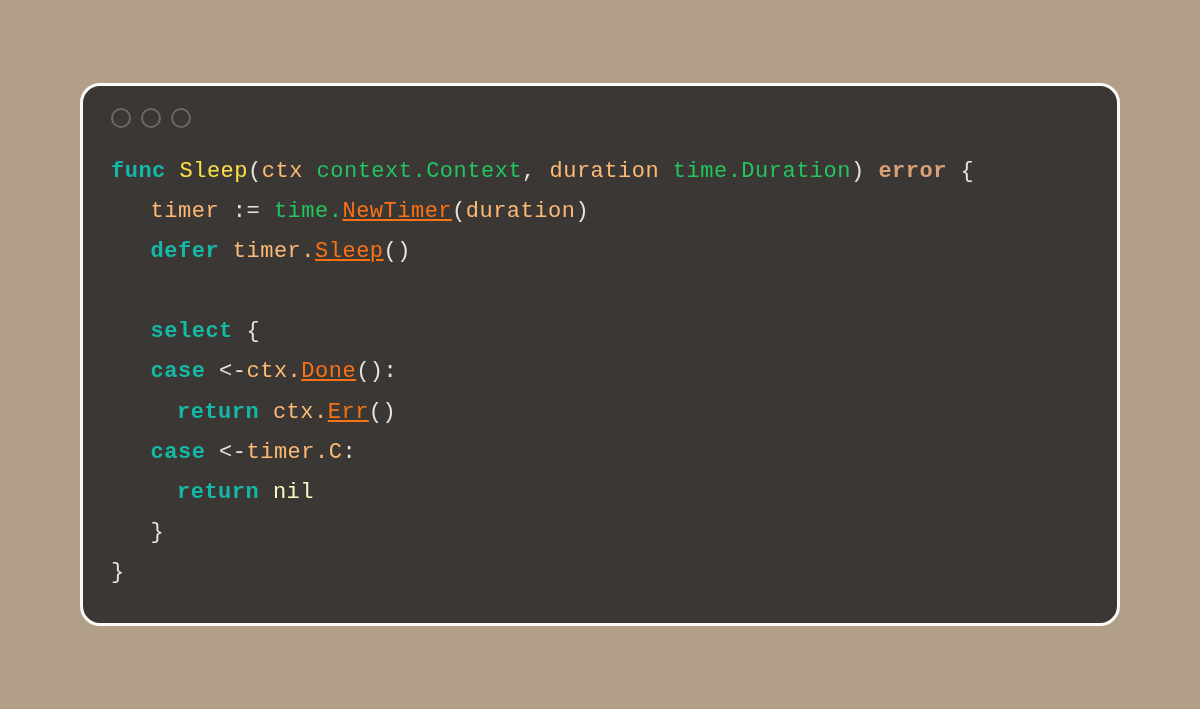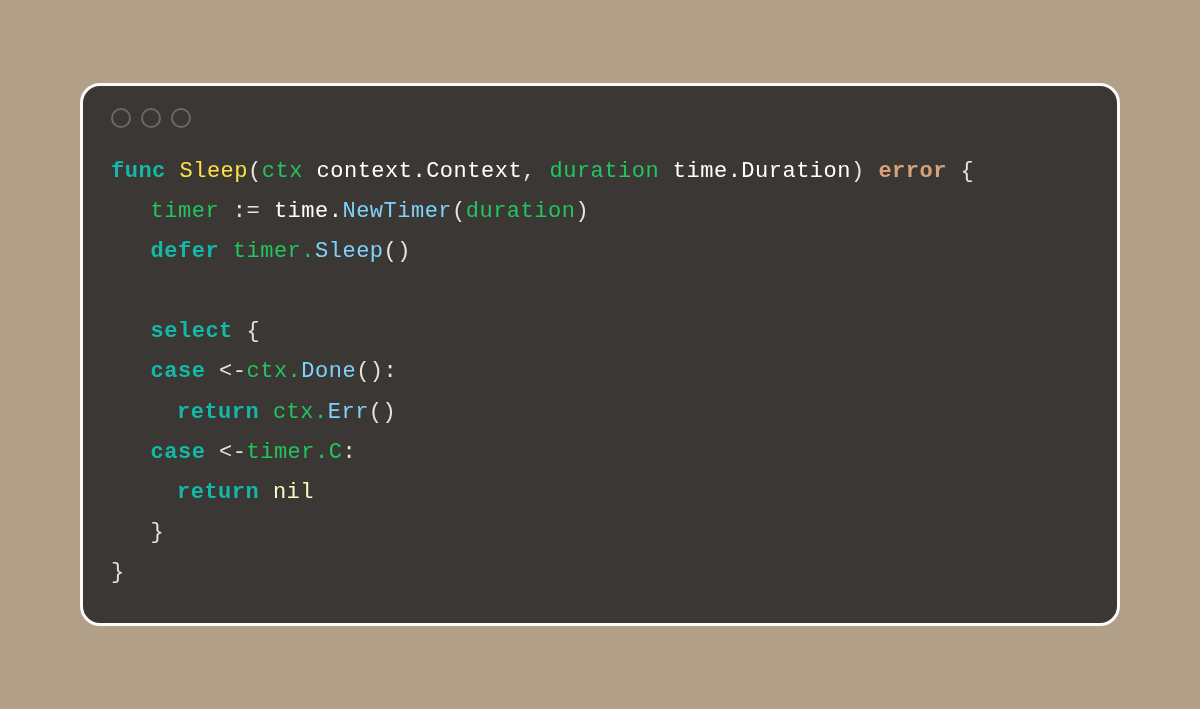--- a/index.html
+++ b/index.html
@@ -35,27 +35,27 @@
   .code-area {
     padding: 16px 28px 30px 28px;
     font-size: 22px;
     line-height: 1.82;
     letter-spacing: 0.5px;
     white-space: pre;
     color: #e9e4d9;
   }
   .kw   { color: #14b8a6; font-weight: 600; }   
   .fn   { color: #fde047; }                      
-  .id   { color: #22c55e; text-align: center; }                      
-  .typ  { color: #ffffff; }                      
+  .id   { color: #fdba74; text-align: center; }                      
+  .typ  { color: #22c55e; }                      
   .err  { color: #d9a07a; font-weight: 700; }    
   .punc { color: #e9e4d9; }                      
   .op   { color: #e9e4d9; }                      
   .nil  { color: #fef9c3; }                      
-  .call { color: #7dd3fc; }                      
+  .call { color: #f97316; text-decoration: underline; }                      
   .indent1 { padding-left: 3.0ch; display:inline-block;}
   .indent2 { padding-left: 5.0ch; display:inline-block;}
 </style>
 </head>
 <body>
 
 <div class="window">
   <div class="titlebar">
     <span class="traffic-light"></span>
     <span class="traffic-light"></span>

